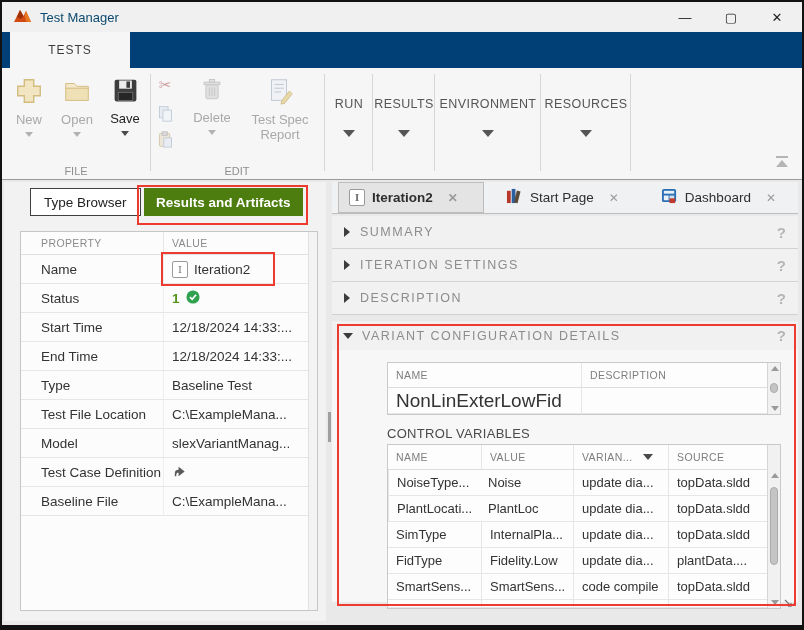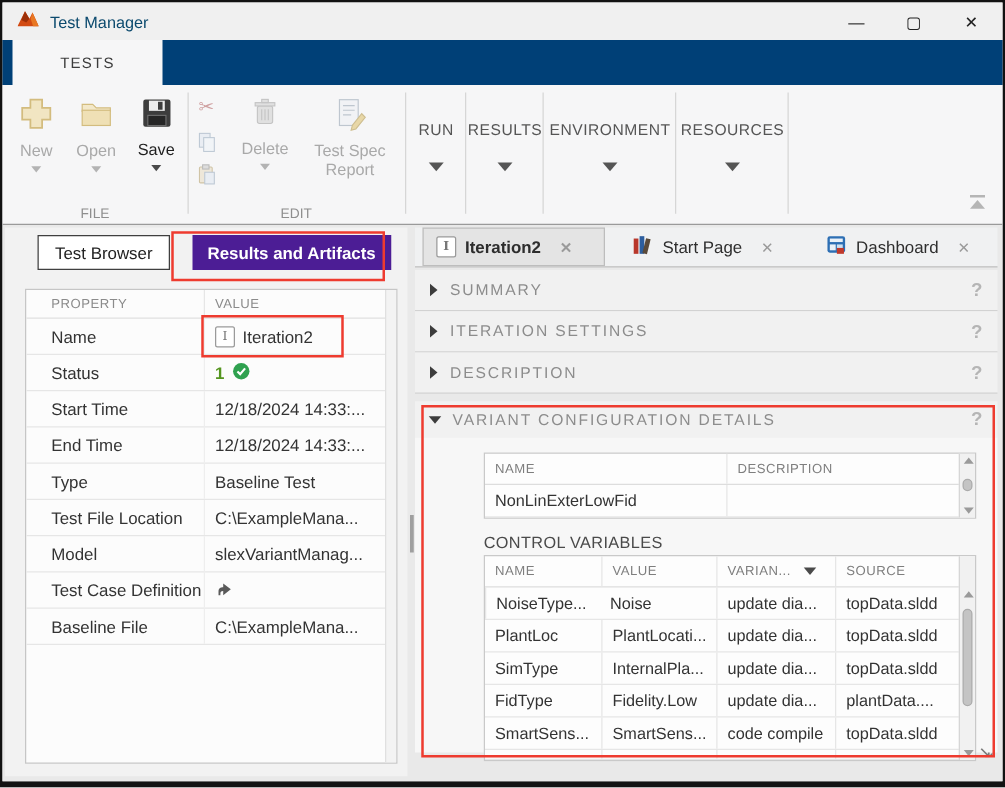--- a/index.html
+++ b/index.html
@@ -33,21 +33,21 @@
   .collapse-btn{position:absolute;right:12px;bottom:10px;width:16px;height:13px;display:flex;flex-direction:column;align-items:center;gap:2px;opacity:.6;}
   .collapse-btn .bar{width:12px;height:2px;background:#8a8a8a;}
   .collapse-btn .up{width:0;height:0;border-left:6px solid transparent;border-right:6px solid transparent;border-bottom:7px solid #8a8a8a;}
 
   
   .main{position:absolute;left:0;top:178px;right:0;bottom:0;background:#e9e9e9;}
 
   
   .left-panel{position:absolute;left:2px;top:2px;width:322px;bottom:4px;background:#f2f2f2;}
   .ltab-browser{position:absolute;left:26px;top:6px;height:28px;padding:0 13px;background:#fff;border:1px solid #3f3f3f;display:flex;align-items:center;font-size:13.5px;color:#222;box-sizing:border-box;}
-  .ltab-results{position:absolute;left:150px;top:6px;height:28px;padding:0 12px;background:#4c1d95;display:flex;align-items:center;font-size:13.5px;font-weight:bold;color:#fff;box-sizing:border-box;}
+  .ltab-results{position:absolute;left:140px;top:6px;height:28px;padding:0 12px;background:#4d7c0f;display:flex;align-items:center;font-size:13.5px;font-weight:bold;color:#fff;box-sizing:border-box;}
   .prop-table{position:absolute;left:16px;right:8px;top:49px;bottom:10px;background:#fcfcfc;border:1px solid #c6c6c6;box-sizing:border-box;overflow:hidden;}
   .prop-scroll{position:absolute;right:0;top:0;bottom:0;width:8px;background:#f3f3f3;border-left:1px solid #e0e0e0;}
   .phead{display:flex;height:22px;align-items:center;border-bottom:1px solid #e0e0e0;color:#8b8b8b;font-size:10.5px;letter-spacing:.4px;}
   .phead .c1{width:142px;padding-left:20px;box-sizing:border-box;}
   .phead .c2{flex:1;padding-left:8px;border-left:1px solid #e6e6e6;height:100%;display:flex;align-items:center;}
   .prow{display:flex;height:28px;align-items:center;border-bottom:1px solid #e6e6e6;font-size:13.5px;color:#333;}
   .prow .c1{width:142px;padding-left:20px;box-sizing:border-box;white-space:nowrap;}
   .prow .c2{flex:1;padding-left:8px;border-left:1px solid #eee;height:100%;display:flex;align-items:center;gap:6px;white-space:nowrap;overflow:hidden;}
   .it-icon{display:inline-flex;width:14px;height:15px;border:1.5px solid #9a9a9a;border-radius:2px;align-items:center;justify-content:center;font-family:"DejaVu Serif",serif;font-size:10px;color:#777;background:#fff;flex:0 0 auto;}
   .status-num{color:#55951f;font-weight:bold;}
@@ -203,21 +203,21 @@
     <div class="vsep" style="left:628px;"></div>
     <div class="collapse-btn">
       <span class="bar"></span>
         <span class="up"></span>
     </div>
   </div>
 
   <div class="main">
 
     <div class="left-panel">
-      <div class="ltab-browser">Test Browser</div>
+      <div class="ltab-browser">Type Browser</div>
       <div class="ltab-results">Results and Artifacts</div>
 
       <div class="prop-table">
         <div class="phead">
           <div class="c1">PROPERTY</div>
           <div class="c2">VALUE</div>
         </div>
         <div class="prow">
           <div class="c1">Name</div>
           <div class="c2">
@@ -339,21 +339,21 @@
       </div>
       <div class="variant-body" style="top:168px;height:252px;">
 
         <div class="vtable" style="top:12px;">
           <div class="vhead">
             <div class="vcell" style="width:193px;">NAME</div>
             <div class="vcell bl" style="flex:1;">DESCRIPTION</div>
             <div style="width:12px;"></div>
           </div>
           <div class="vrow">
-            <div class="vcell" style="width:193px;font-size:13px;">NonLinExterLowFid</div>
+            <div class="vcell" style="width:193px;font-size:19px;">NonLinExterLowFid</div>
             <div class="vcell bl" style="flex:1;"></div>
             <div style="width:12px;"></div>
           </div>
           <div class="scrollcol">
             <span class="sc-up"></span>
             <span class="sc-thumb" style="top:20px;height:10px;"></span>
             <span class="sc-down"></span>
           </div>
         </div>
 
@@ -372,22 +372,22 @@
           </div>
 
           <div class="vrow">
             <div class="vcell bl" style="width:92px;">NoiseType...</div>
             <div class="vcell" style="width:93px;">Noise</div>
             <div class="vcell bl" style="width:95px;">update dia...</div>
             <div class="vcell bl" style="flex:1;">topData.sldd</div>
             <div style="width:12px;"></div>
           </div>
           <div class="vrow">
+            <div class="vcell bl" style="width:92px;">PlantLocati...</div>
             <div class="vcell" style="width:93px;">PlantLoc</div>
-            <div class="vcell bl" style="width:92px;">PlantLocati...</div>
             <div class="vcell bl" style="width:95px;">update dia...</div>
             <div class="vcell bl" style="flex:1;">topData.sldd</div>
             <div style="width:12px;"></div>
           </div>
           <div class="vrow">
             <div class="vcell" style="width:93px;">SimType</div>
             <div class="vcell bl" style="width:92px;">InternalPla...</div>
             <div class="vcell bl" style="width:95px;">update dia...</div>
             <div class="vcell bl" style="flex:1;">topData.sldd</div>
             <div style="width:12px;"></div>

